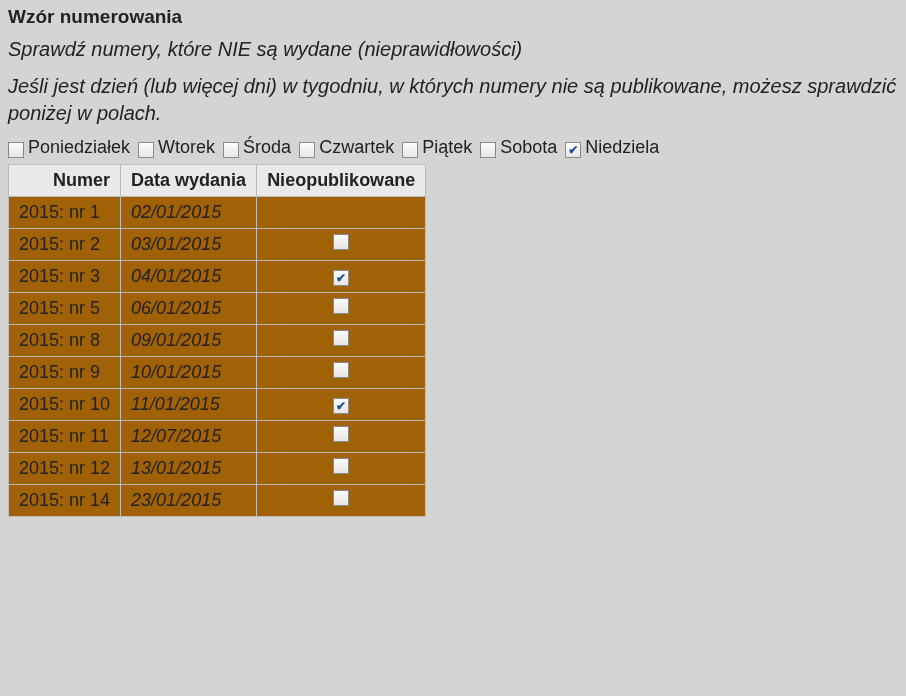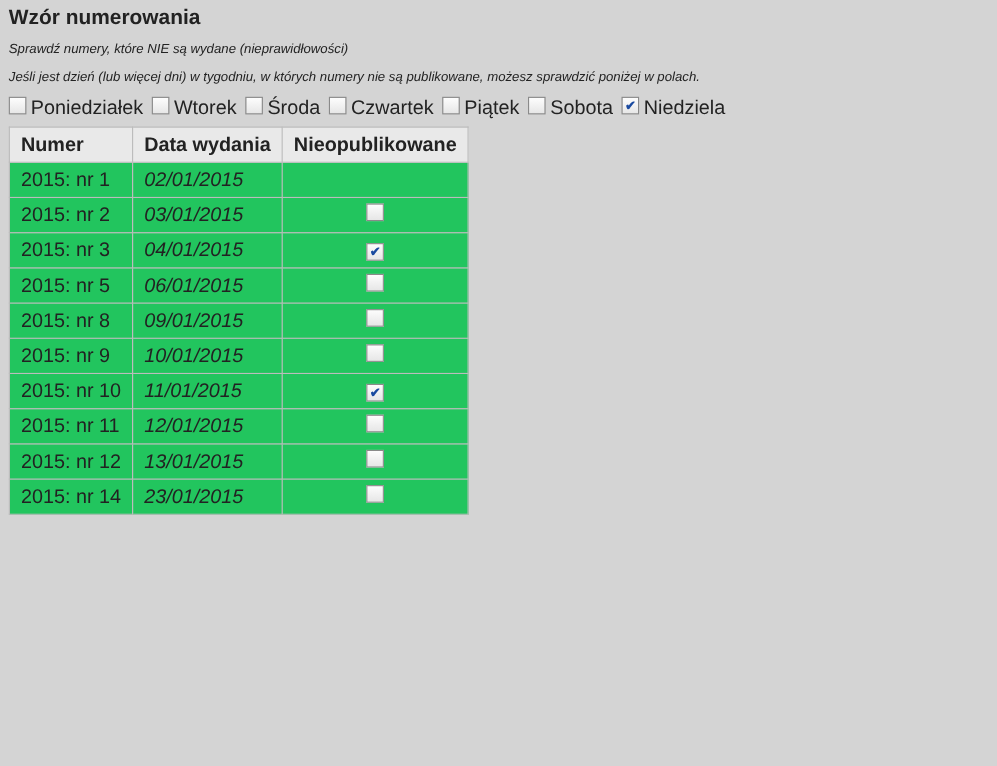--- a/index.html
+++ b/index.html
@@ -13,34 +13,34 @@
       width: 906px;
     }
     h1 {
       margin: 0 0 8px 0;
       font-size: 19px;
       font-weight: bold;
     }
     .subtitle {
       font-style: italic;
       margin: 4px 0 10px 0;
-      font-size: 12px;
+      font-size: 20px;
       line-height: 1.35;
     }
     .days {
       display: flex;
       flex-wrap: wrap;
       align-items: center;
       gap: 6px 8px;
       margin: 4px 0 6px 0;
       font-size: 18px;
     }
     .day {
       display: inline-flex;
-      align-items: flex-start;
+      align-items: flex-end;
       gap: 4px;
     }
     .cb {
       width: 16px;
       height: 16px;
       border: 1px solid #8a8a8a;
       background: linear-gradient(#fdfdfd, #e6e6e6);
       display: inline-flex;
       align-items: center;
       justify-content: center;
@@ -57,25 +57,25 @@
     table {
       border-collapse: collapse;
       margin-top: 4px;
       background: #d4d4d4;
     }
     th, td {
       border: 1px solid #bcbcbc;
       padding: 5px 10px;
       text-align: left;
       font-size: 18px;
-      background: #22c55e;
+      background: #a16207;
     }
     th {
       font-weight: bold;
-      text-align: left;
+      text-align: right;
       background: #e9e9e9;
     }
     td.col-num { min-width: 110px; }
     td.col-date { min-width: 120px; font-style: italic; }
     td.col-unpub {
       min-width: 160px;
       text-align: center;
     }
   </style>
 </head>
@@ -155,21 +155,21 @@
         <td class="col-date">10/01/2015</td>
         <td class="col-unpub"><span class="cb"></span></td>
       </tr>
       <tr>
         <td class="col-num">2015: nr 10</td>
         <td class="col-date">11/01/2015</td>
         <td class="col-unpub"><span class="cb checked"></span></td>
       </tr>
       <tr>
         <td class="col-num">2015: nr 11</td>
-        <td class="col-date">12/01/2015</td>
+        <td class="col-date">12/07/2015</td>
         <td class="col-unpub"><span class="cb"></span></td>
       </tr>
       <tr>
         <td class="col-num">2015: nr 12</td>
         <td class="col-date">13/01/2015</td>
         <td class="col-unpub"><span class="cb"></span></td>
       </tr>
       <tr>
         <td class="col-num">2015: nr 14</td>
         <td class="col-date">23/01/2015</td>

